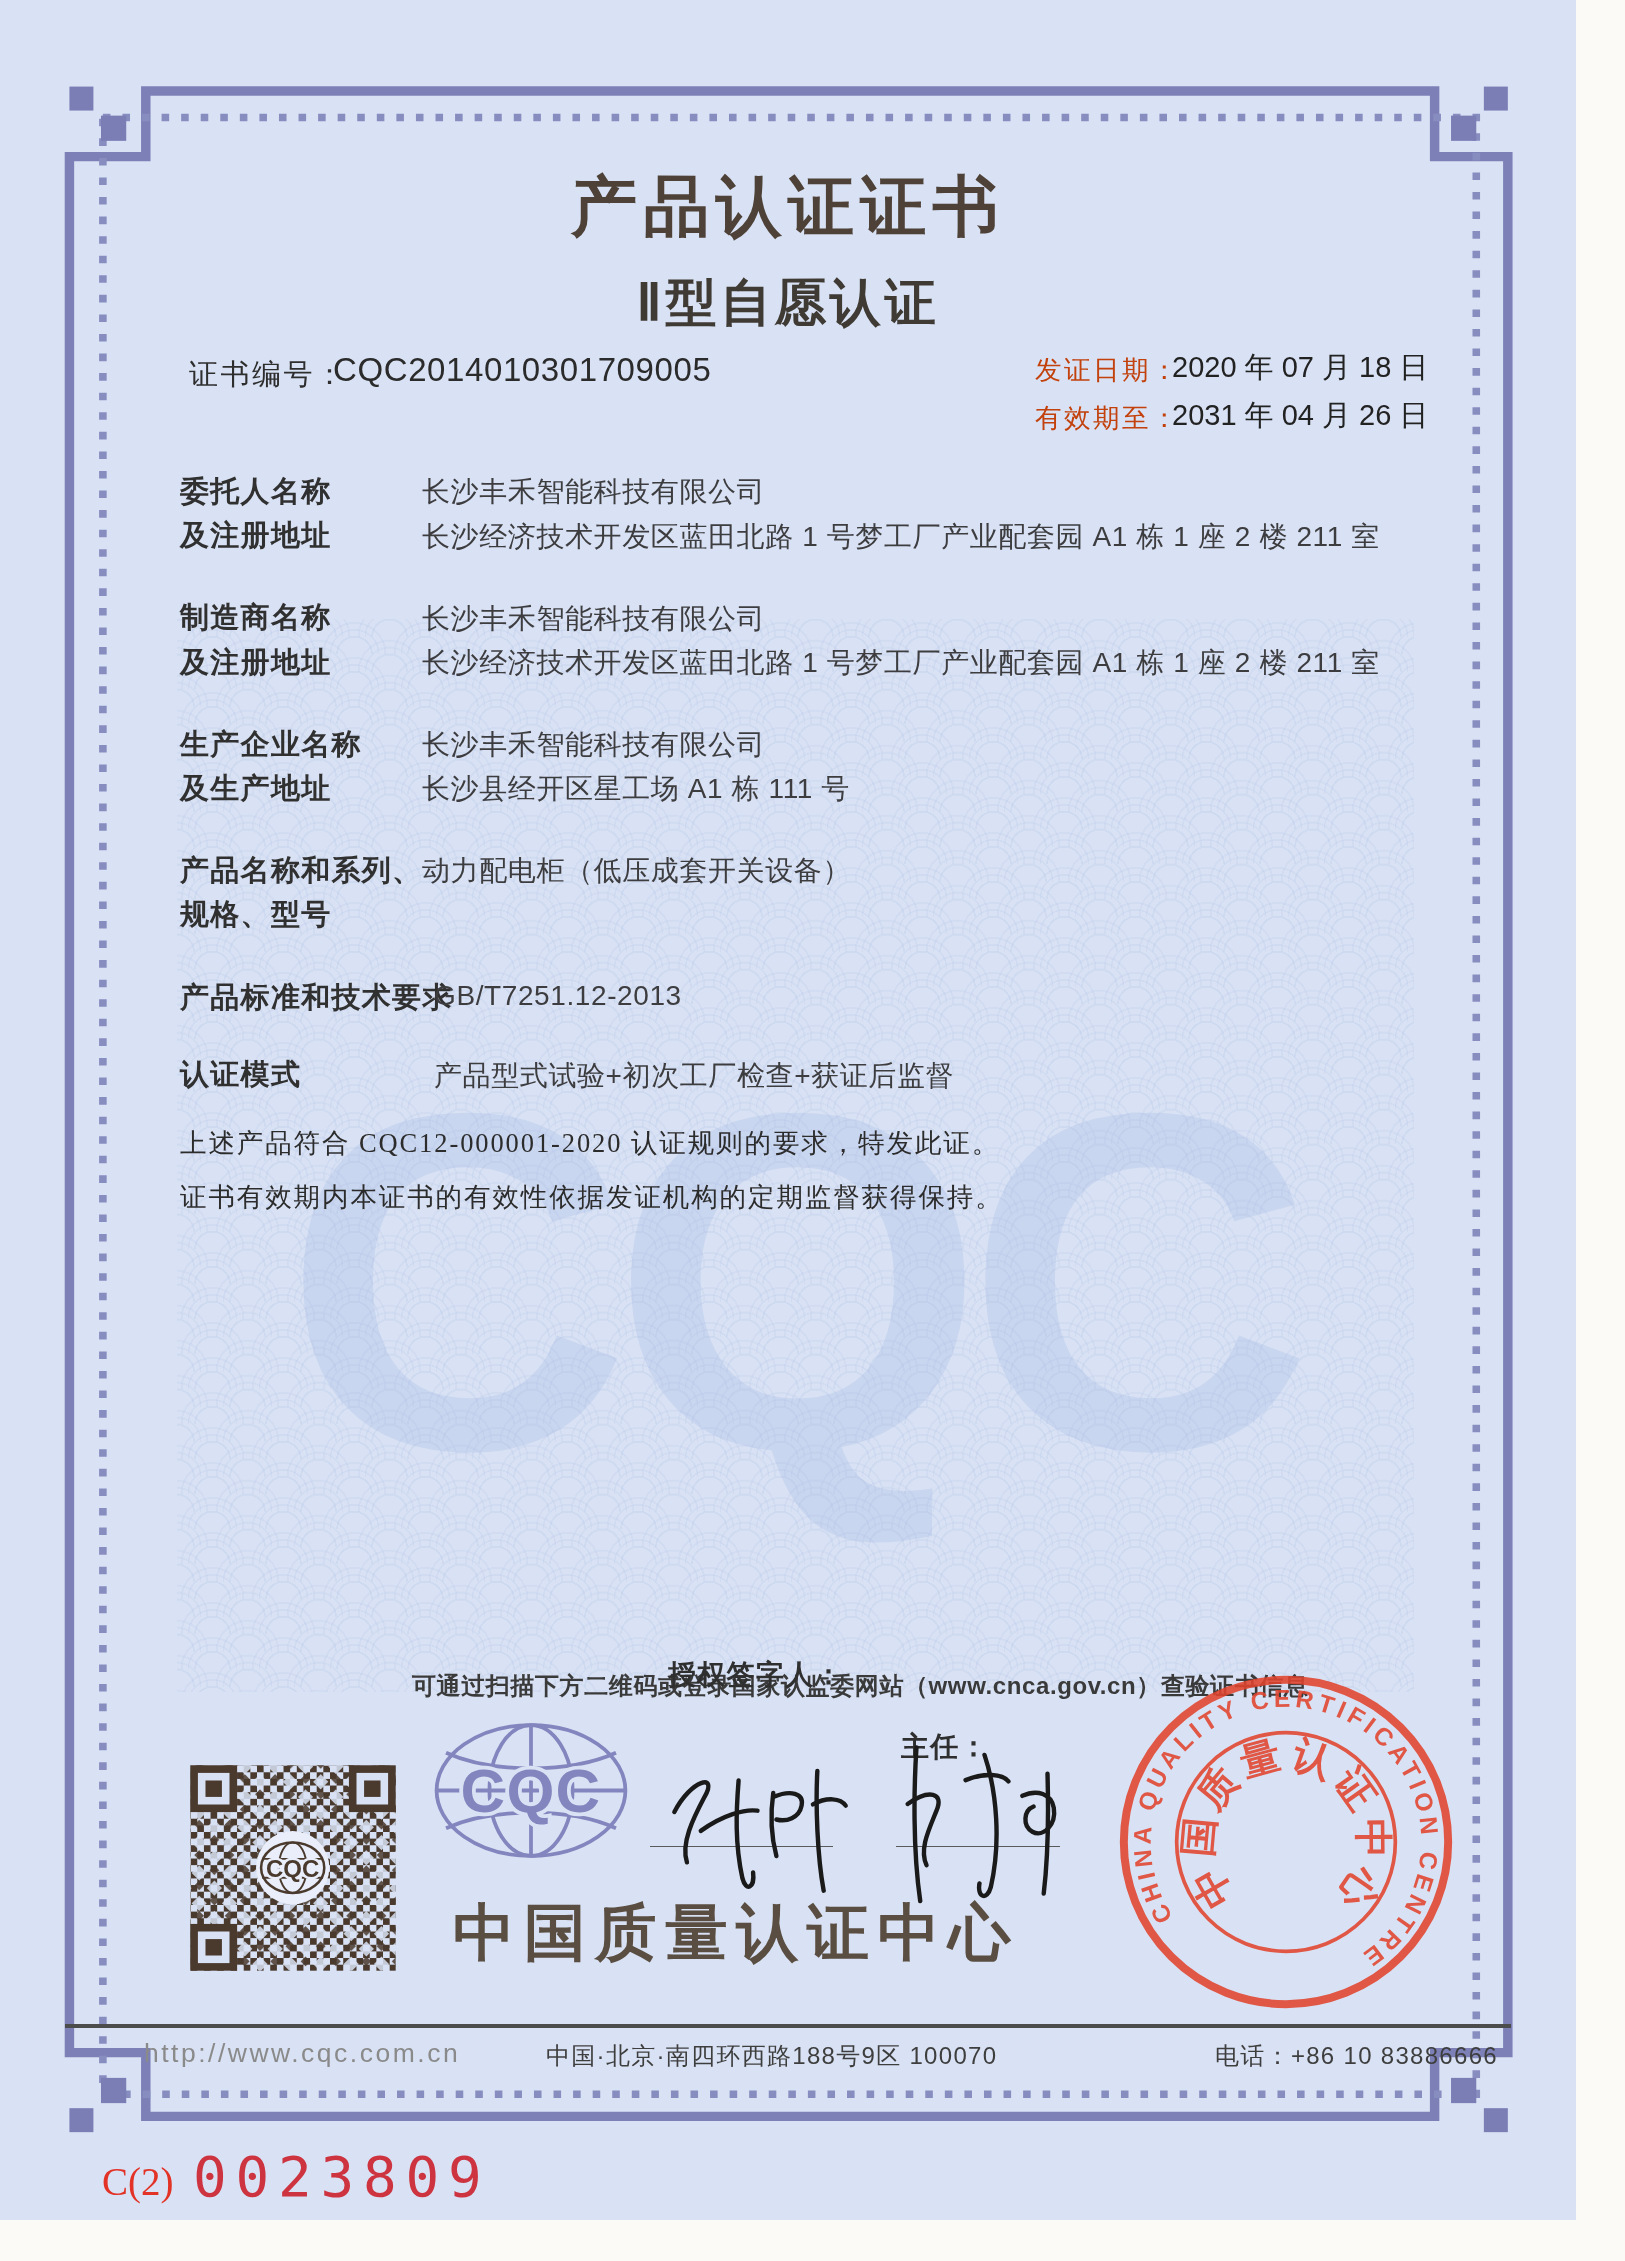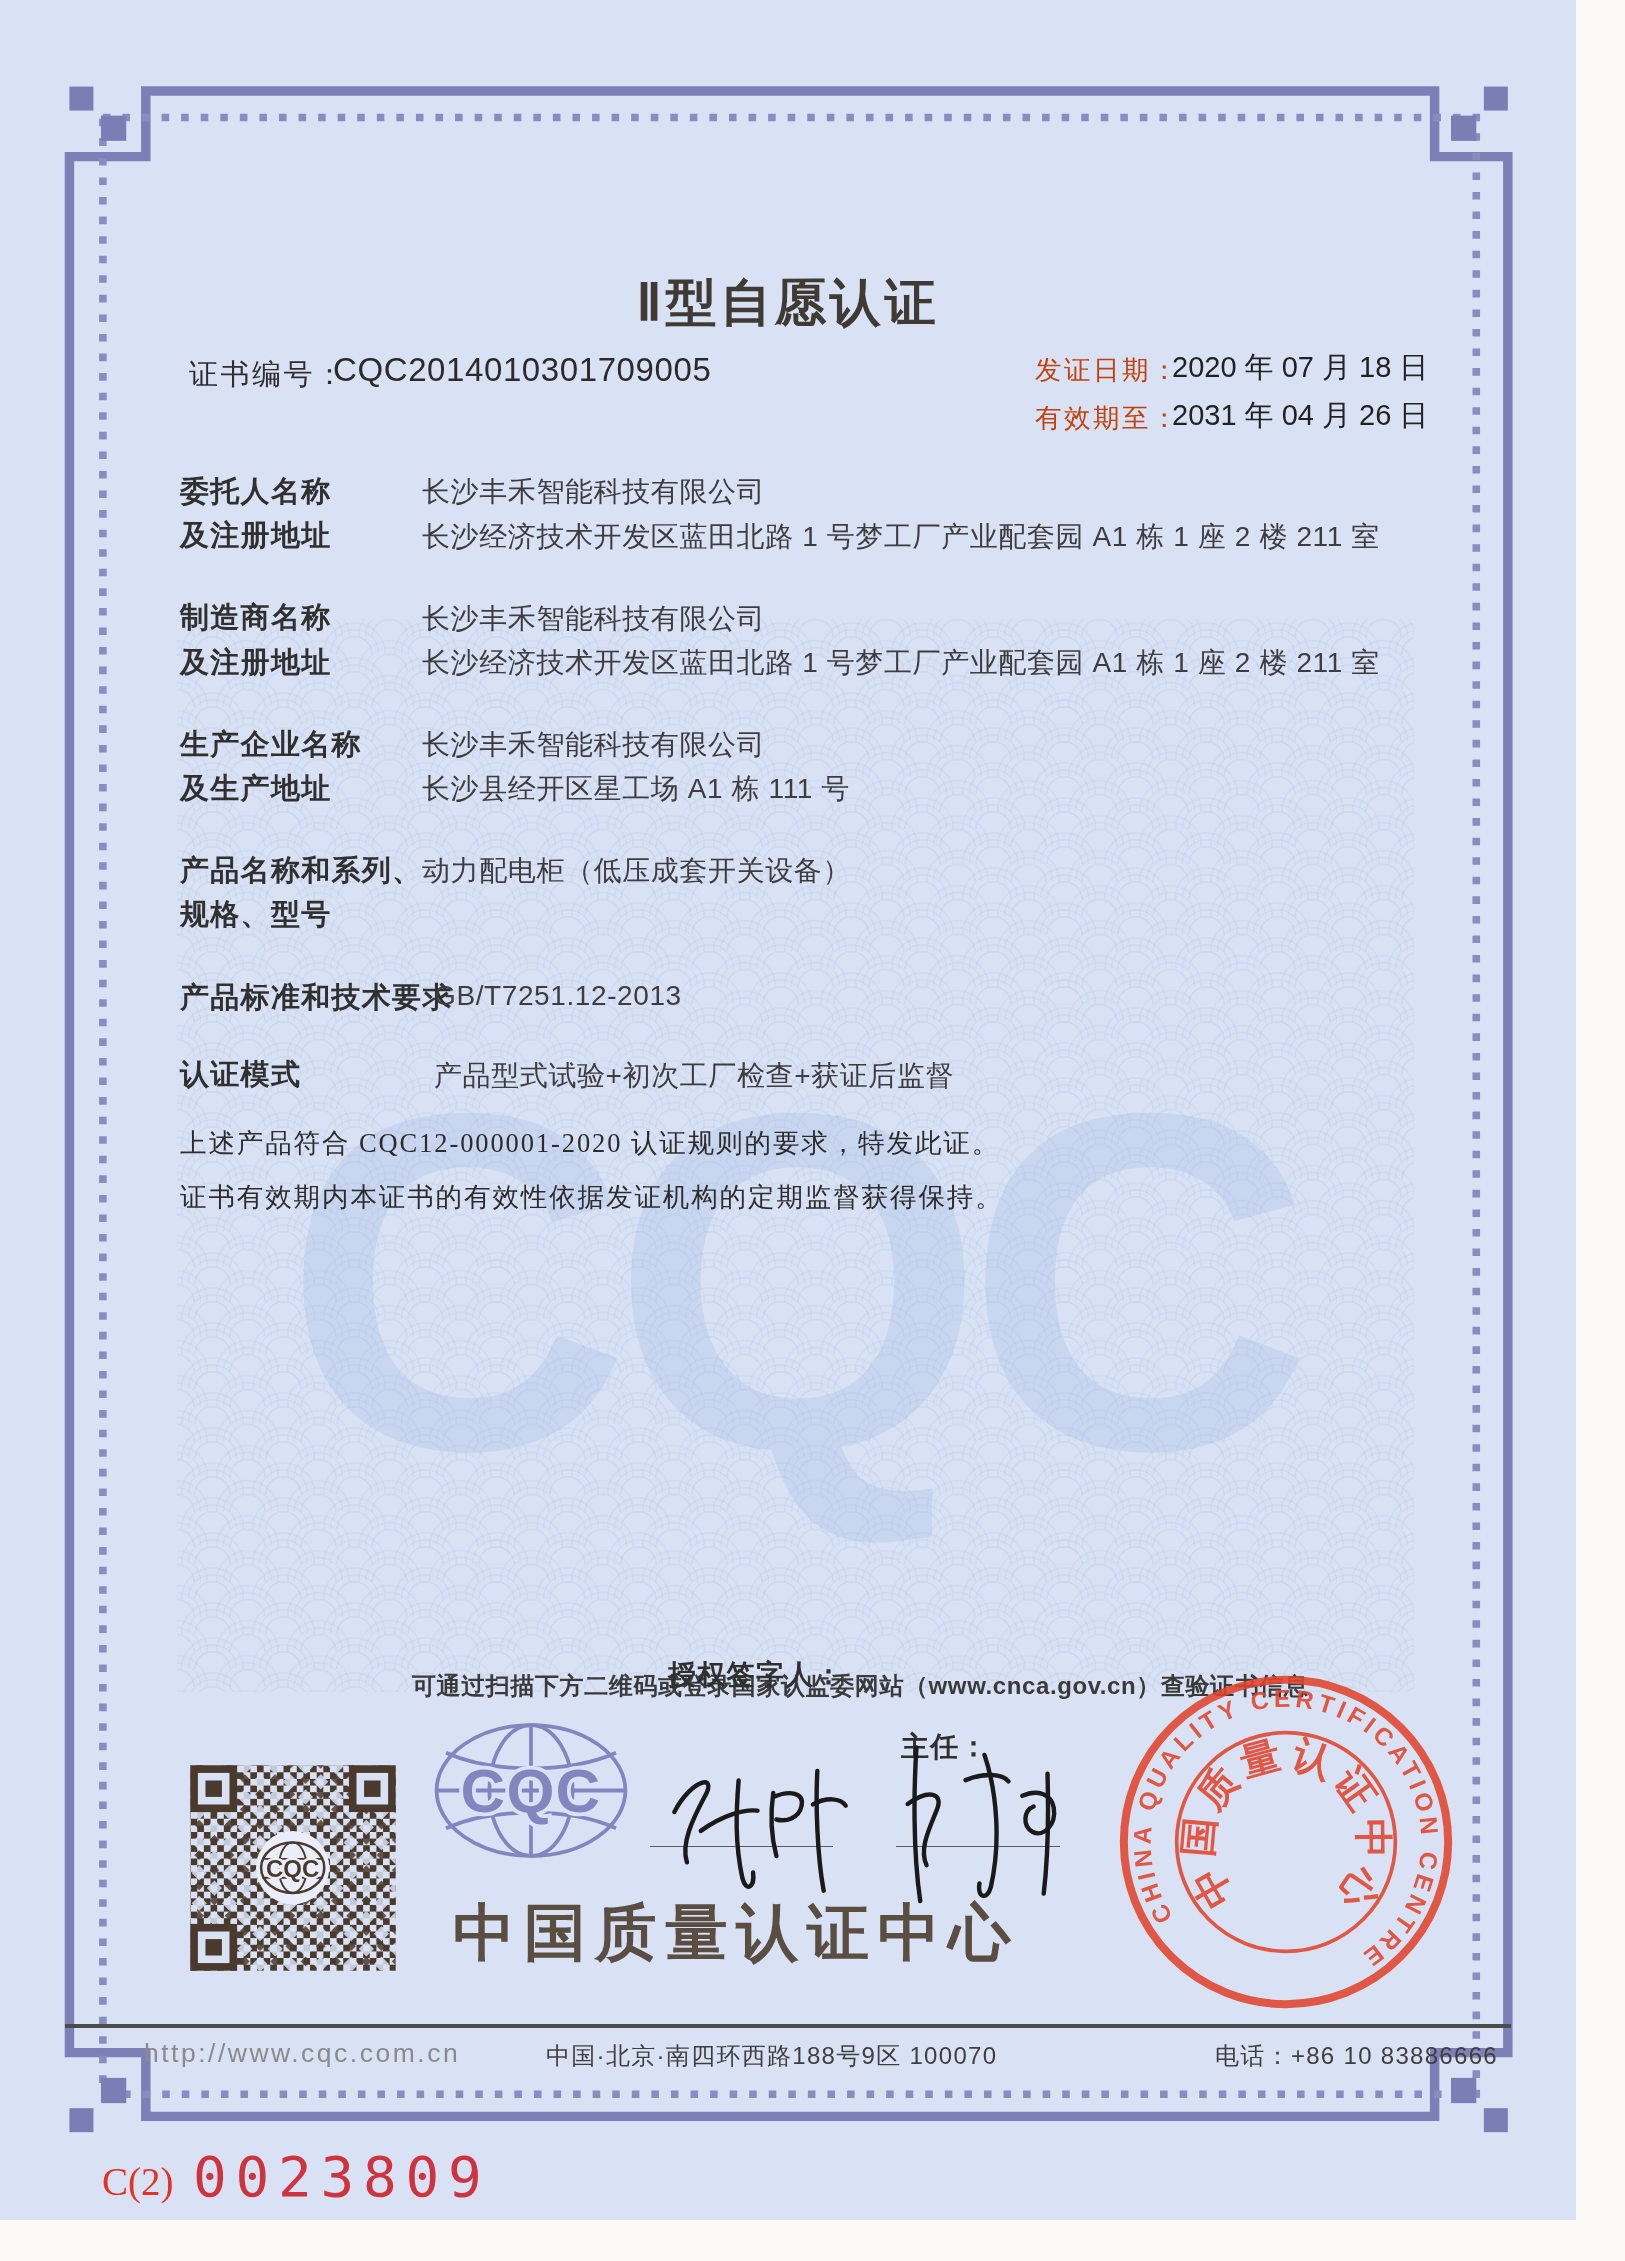--- a/index.html
+++ b/index.html
@@ -58,20 +58,21 @@
         <rect x="160" y="183" width="40" height="40"></rect>
       <rect x="2351" y="137" width="38" height="38"></rect>
         <rect x="2299" y="183" width="40" height="40"></rect>
       <rect x="110" y="3340" width="38" height="38"></rect>
         <rect x="160" y="3292" width="40" height="40"></rect>
       <rect x="2351" y="3340" width="38" height="38"></rect>
         <rect x="2299" y="3292" width="40" height="40"></rect>
     </g>
   </svg>
 
+  <div class="abs title">产品认证证书</div>
   <div class="abs subtitle">Ⅱ型自愿认证</div>
 
   <div class="abs certno-lbl serif">证书编号：</div>
   <div class="abs certno-val">CQC2014010301709005</div>
 
   <div class="abs date-lbl serif" style="left:1035px;top:352px;">发证日期：</div>
   <div class="abs date-val" style="left:1172px;top:348px;">2020 年 07 月 18 日</div>
   <div class="abs date-lbl serif" style="left:1035px;top:400px;">有效期至：</div>
   <div class="abs date-val" style="left:1172px;top:396px;">2031 年 04 月 26 日</div>
 

